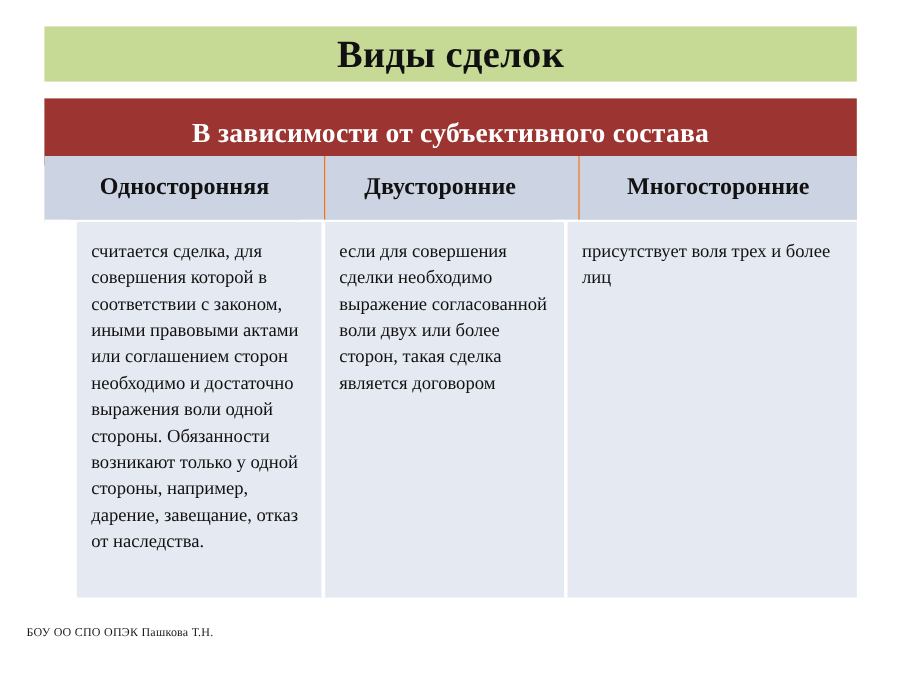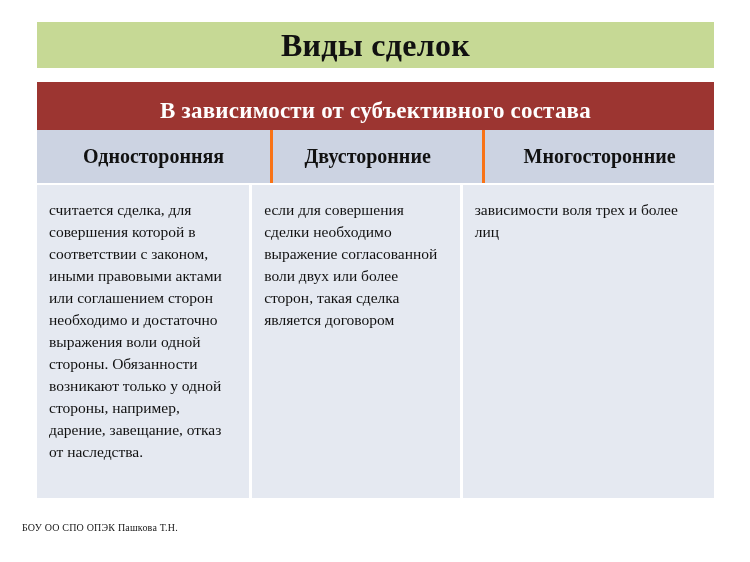--- a/index.html
+++ b/index.html
@@ -91,26 +91,27 @@
     justify-content: center;
     text-align: center;
     font-size: 20px;
     font-weight: bold;
     color: #111111;
     box-sizing: border-box;
     padding: 0 4px;
     margin-left: 20px;
   }
   .th + .th {
-    border-left: 3px solid #f97316;
+    border-left: 1px solid #f97316;
   }
 
   .tbody {
     display: flex;
     flex: 1 1 auto;
+    margin-left: 27px;
   }
   .td {
     background: #e5e9f1;
     box-sizing: border-box;
     padding: 14px 12px 10px 12px;
     font-size: 15.5px;
     line-height: 1.42;
     color: #111111;
     text-align: left;
   }
@@ -151,20 +152,20 @@
 
     <div class="thead">
       <div class="th col-1">Односторонняя</div>
       <div class="th col-2">Двусторонние</div>
       <div class="th col-3">Многосторонние</div>
     </div>
 
     <div class="tbody">
       <div class="td col-1">считается сделка, для совершения которой в соответствии с законом, иными правовыми актами или соглашением сторон необходимо и достаточно выражения воли одной стороны. Обязанности возникают только у одной стороны, например, дарение, завещание, отказ от наследства.</div>
       <div class="td col-2">если для совершения сделки необходимо выражение согласованной воли двух или более сторон, такая сделка является договором</div>
-      <div class="td col-3">зависимости воля трех и более лиц</div>
+      <div class="td col-3">присутствует воля трех и более лиц</div>
     </div>
 
   </div>
 
   <div class="footer">БОУ ОО СПО ОПЭК Пашкова Т.Н.</div>
 
 </div>
 
 </body></html>

